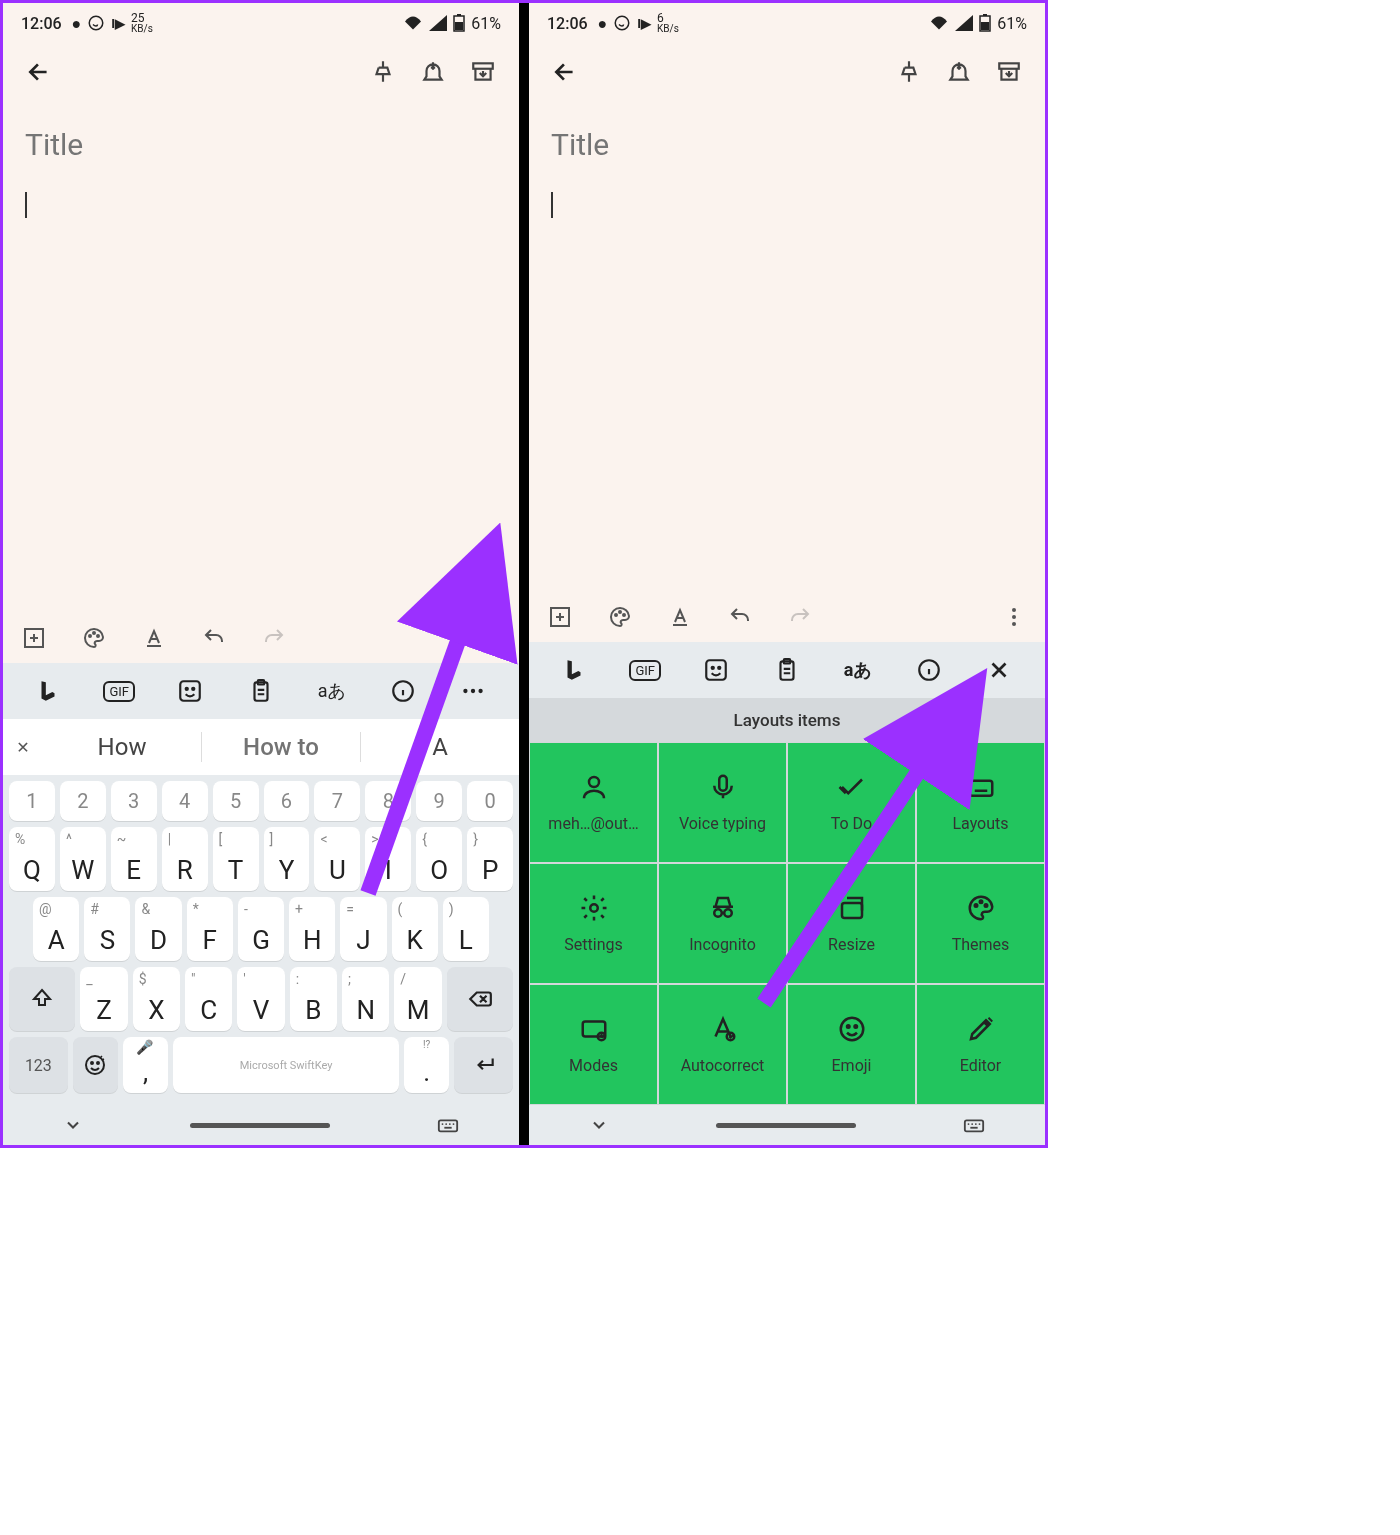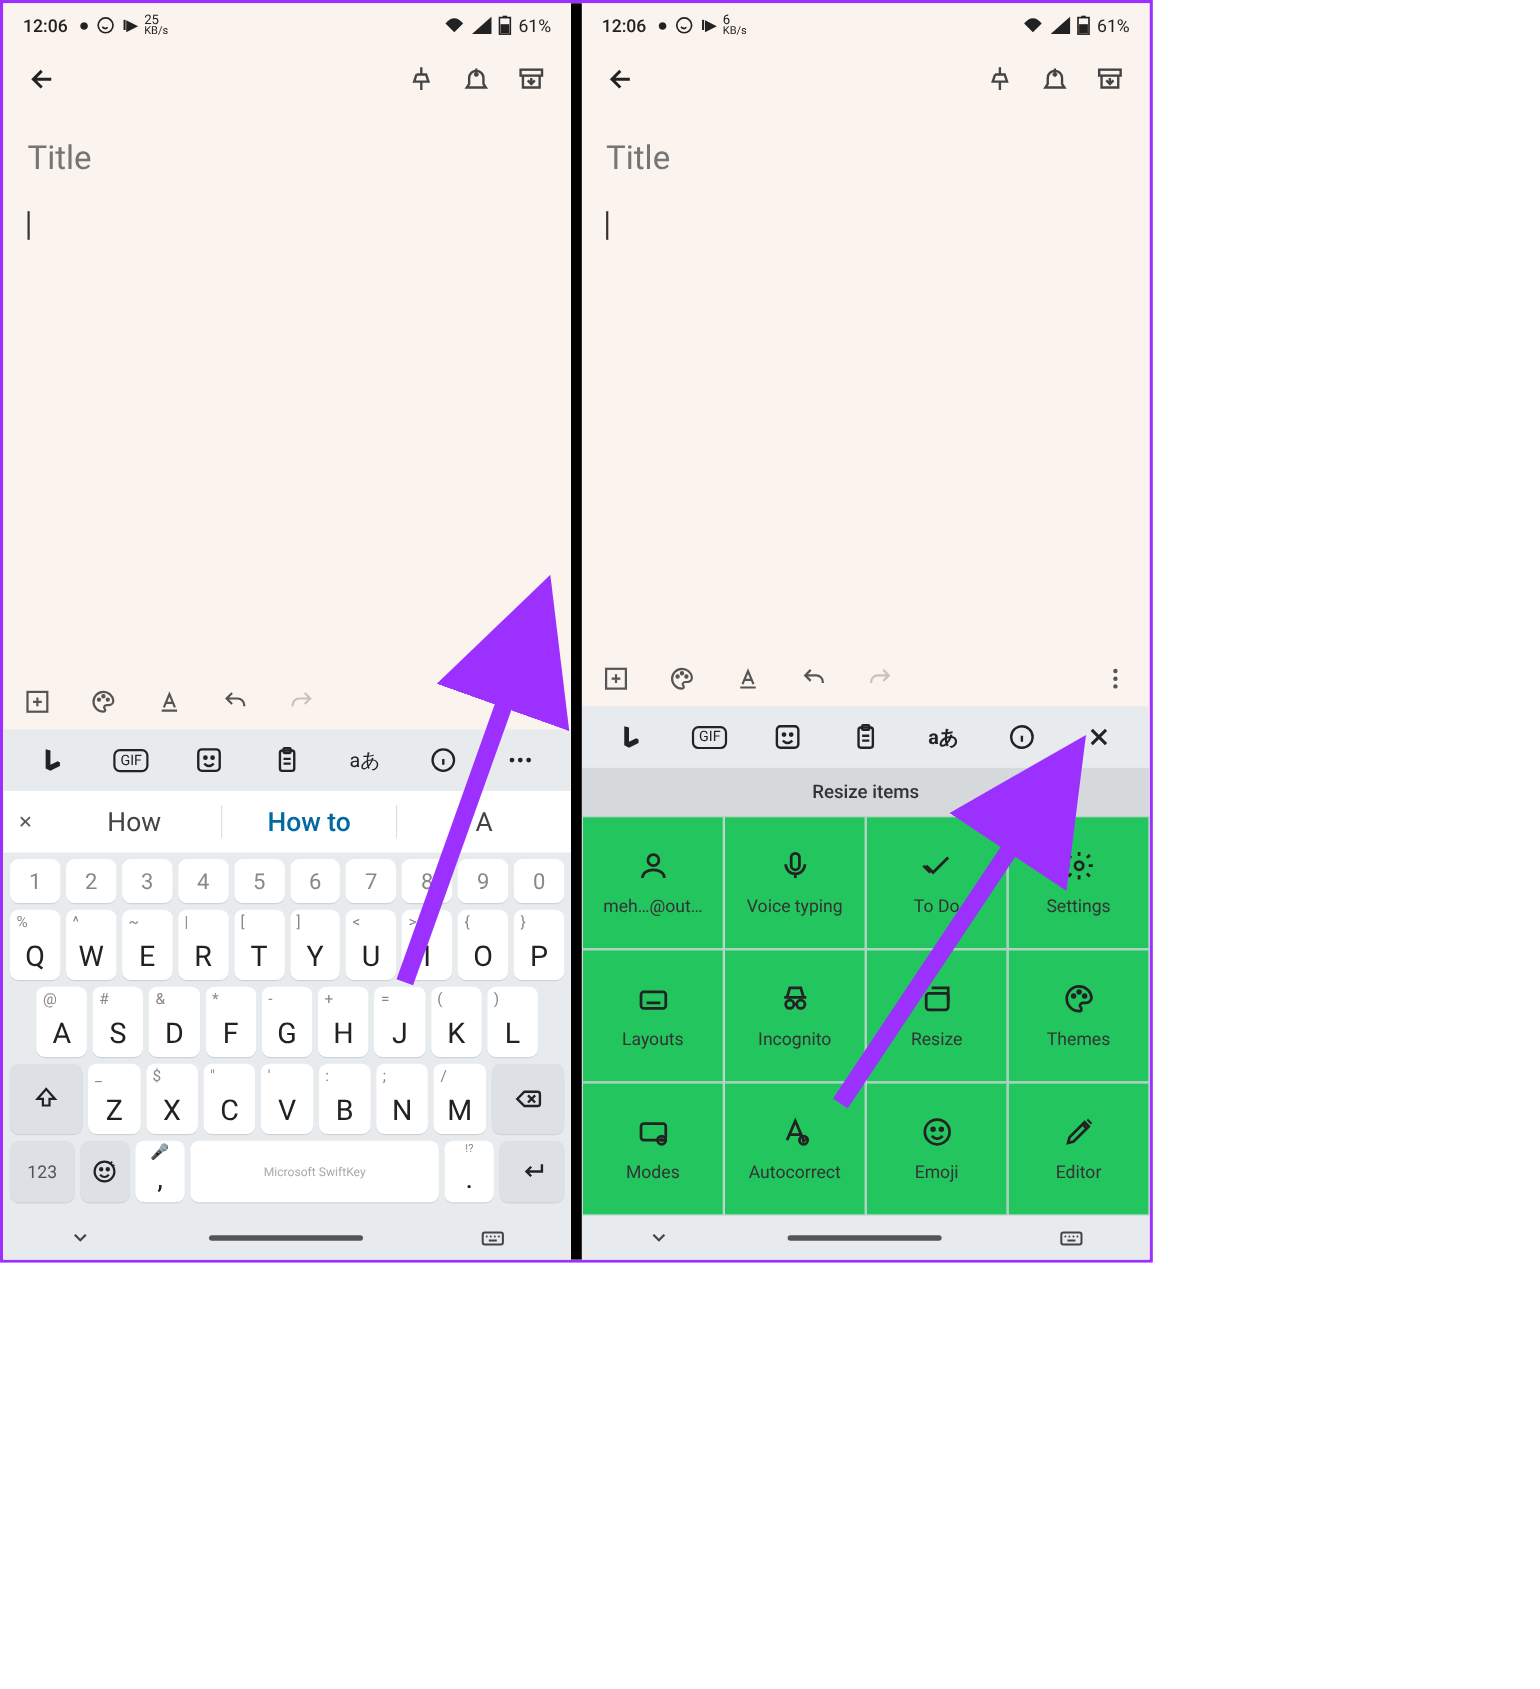--- a/index.html
+++ b/index.html
@@ -42,21 +42,21 @@
   .kbd-shell { background: #e7ebee; display: flex; flex-direction: column; }
   .kbd-toolbar { height: 56px; display: flex; align-items: center; justify-content: space-around; padding: 0 10px; }
   .kbd-toolbar svg { width: 26px; height: 26px; }
   .kbd-toolbar .tb-item { width:40px; height:40px; display:flex; align-items:center; justify-content:center; color:#222; }
   .gif-box, .aa-box { font-size: 13px; font-weight: 400; border: 2.5px solid #222; border-radius: 6px; padding: 1px 4px; }
 
   
   .suggest-row { height: 56px; background: #fff; display: flex; align-items: center; position:relative; }
   .suggest-x { width: 40px; display:flex; align-items:center; justify-content:center; color:#555;}
   .suggest-item { flex:1; text-align:center; font-size: 24px; color:#444; }
-  .suggest-item.bold { font-weight: 500; color:#0369a1; }
+  .suggest-item.bold { font-weight: 500; color:#737373; }
   .suggest-sep { width:1px; height:30px; background:#ddd; }
 
   
   .qwerty { background: #e7ebee; padding: 6px; }
   .krow { display:flex; gap:5px; margin-bottom:6px; justify-content:center; }
   .key { flex:1; background:#fff; border-radius:8px; height:64px; display:flex; align-items:flex-end; justify-content:center; position:relative; font-size:26px; font-weight:400; color:#222; padding-bottom:6px; box-shadow: 0 1px 0 rgba(0,0,0,0.1);}
   .key .hint { position:absolute; top:4px; left:6px; font-size:14px; color:#888; }
   .key.fn { background:#dde1e5; }
   .key.space { flex:5; font-size:11px; color:#aaa; align-items:center; padding-bottom:0; }
   .key.num { font-size:16px; color:#555; align-items:center; padding-bottom:0;}
@@ -470,21 +470,21 @@
               <path d="M12 8h.01M12 11v5"></path>
             </svg>
           </div>
         <div class="tb-item">
             <svg viewBox="0 0 24 24" fill="none" stroke="#222" stroke-width="2.5">
               <path d="M6 6l12 12M18 6L6 18"></path>
             </svg>
           </div>
       </div>
 
-      <div class="reorder-head">Resize items</div>
+      <div class="reorder-head">Layouts items</div>
 
       <div class="grid-panel" id="grid-panel">
           <div class="grid-item">
             <div><svg viewBox="0 0 24 24" fill="none" stroke="#222" stroke-width="2" style="width: 30px; height: 30px;">
                 <circle cx="12" cy="8" r="4"></circle>
                 <path d="M4 21c0-4 4-6 8-6s8 2 8 6"></path>
               </svg></div>
             <span>meh…@out…</span>
           </div>
           <div class="grid-item">
@@ -495,31 +495,31 @@
             <span>Voice typing</span>
           </div>
           <div class="grid-item">
             <div><svg viewBox="0 0 24 24" fill="none" stroke="#222" stroke-width="2" style="width: 30px; height: 30px;">
                 <path d="M4 12l5 5L20 6M2 12l5 5"></path>
               </svg></div>
             <span>To Do</span>
           </div>
           <div class="grid-item">
             <div><svg viewBox="0 0 24 24" fill="none" stroke="#222" stroke-width="2" style="width: 30px; height: 30px;">
+                <rect x="3" y="7" width="18" height="12" rx="2"></rect>
+                <path d="M7 11h.01M11 11h.01M15 11h.01M7 15h10"></path>
+              </svg></div>
+            <span>Layouts</span>
+          </div>
+          <div class="grid-item">
+            <div><svg viewBox="0 0 24 24" fill="none" stroke="#222" stroke-width="2" style="width: 30px; height: 30px;">
                 <circle cx="12" cy="12" r="3"></circle>
                 <path d="M12 2v3M12 19v3M4.2 4.2l2.1 2.1M17.7 17.7l2.1 2.1M2 12h3M19 12h3M4.2 19.8l2.1-2.1M17.7 6.3l2.1-2.1"></path>
               </svg></div>
             <span>Settings</span>
-          </div>
-          <div class="grid-item">
-            <div><svg viewBox="0 0 24 24" fill="none" stroke="#222" stroke-width="2" style="width: 30px; height: 30px;">
-                <rect x="3" y="7" width="18" height="12" rx="2"></rect>
-                <path d="M7 11h.01M11 11h.01M15 11h.01M7 15h10"></path>
-              </svg></div>
-            <span>Layouts</span>
           </div>
           <div class="grid-item">
             <div><svg viewBox="0 0 24 24" fill="none" stroke="#222" stroke-width="2" style="width: 30px; height: 30px;">
                 <path d="M4 11h16M6 11l2-7h8l2 7"></path>
                 <circle cx="8" cy="16" r="3"></circle>
                 <circle cx="16" cy="16" r="3"></circle>
                 <path d="M11 16h2"></path>
               </svg></div>
             <span>Incognito</span>
           </div>

